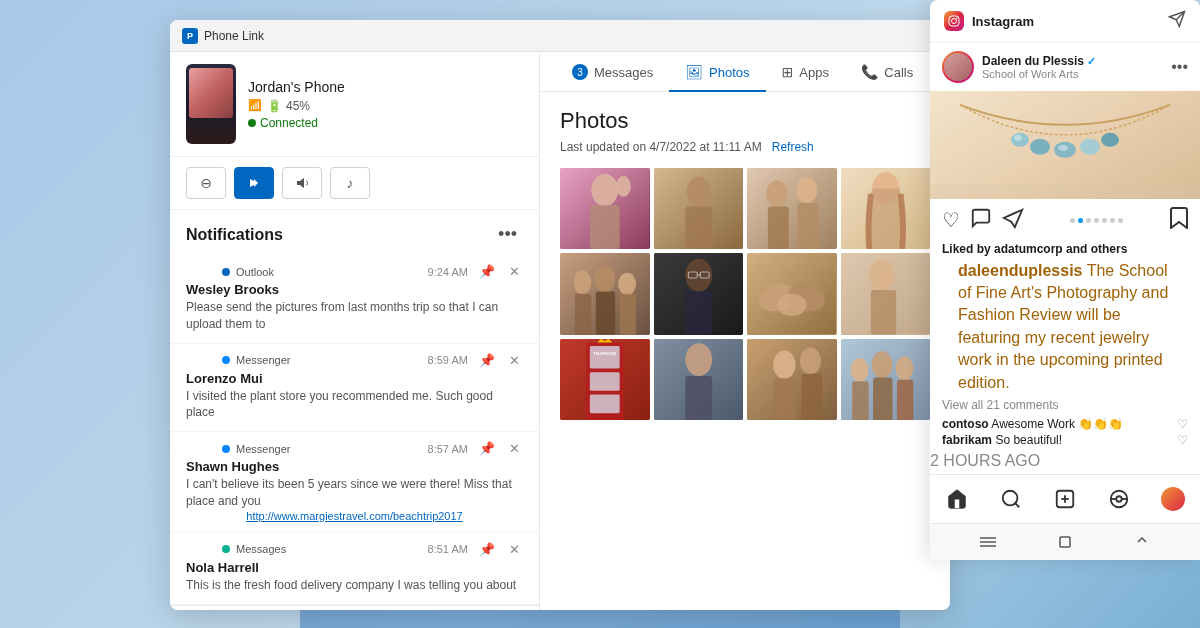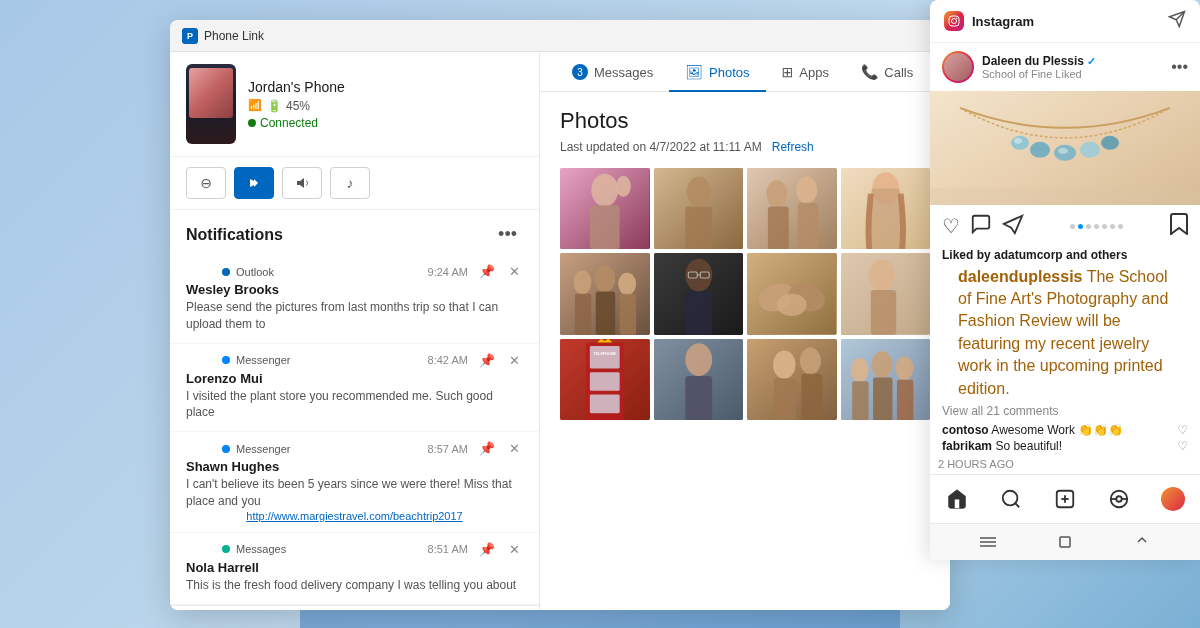--- a/index.html
+++ b/index.html
@@ -523,22 +523,22 @@
     .ig-comment-user {
       font-weight: 600;
     }
     .ig-comment-like {
       font-size: 12px;
       color: #888;
       cursor: pointer;
     }
 
     .ig-timestamp {
-      padding: 4px 8px;
-      font-size: 11px;
+      padding: 4px 0;
+      font-size: 16px;
       color: #888;
       text-transform: uppercase;
     }
 
     
     .ig-bottom-nav {
       margin-top: auto;
       border-top: 1px solid #e8e8e8;
       display: flex;
       align-items: center;
@@ -654,21 +654,21 @@
           <div class="notif-message">Please send the pictures from last months trip so that I can upload them to</div>
         </div>
 
         <div class="notif-item">
           <div class="notif-top-row">
             <div class="notif-app-row">
               <div class="notif-app-dot" style="background:#0084ff;"></div>
               <span class="notif-app-name">Messenger</span>
             </div>
             <div style="display:flex;align-items:center;gap:8px;">
-              <span class="notif-time">8:42 AM</span>
+              <span class="notif-time">8:59 AM</span>
               <span class="notif-pin">📌</span>
               <span class="notif-close">✕</span>
             </div>
           </div>
           <div class="notif-sender">Lorenzo Mui</div>
           <div class="notif-message">I visited the plant store you recommended me. Such good place</div>
         </div>
 
         <div class="notif-item">
           <div class="notif-top-row">
@@ -964,21 +964,21 @@
 
   <div class="ig-post-header">
     <div class="ig-avatar">
       <div class="ig-avatar-inner"></div>
     </div>
     <div class="ig-user-info">
       <div class="ig-username">
         <span>Daleen du Plessis</span>
         <span class="ig-verified">✓</span>
       </div>
-      <div class="ig-subtitle">School of Fine Liked</div>
+      <div class="ig-subtitle">School of Work Arts</div>
     </div>
     <span class="ig-more">•••</span>
   </div>
 
   <div class="ig-post-image">
     <svg width="100%" height="100%" viewBox="0 0 270 160" preserveAspectRatio="xMidYMid slice">
       <defs>
         <linearGradient id="bgJewel" x1="0" y1="0" x2="1" y2="1">
           <stop offset="0%" stop-color="#f5e8d0"></stop>
           <stop offset="50%" stop-color="#e8d0b0"></stop>

